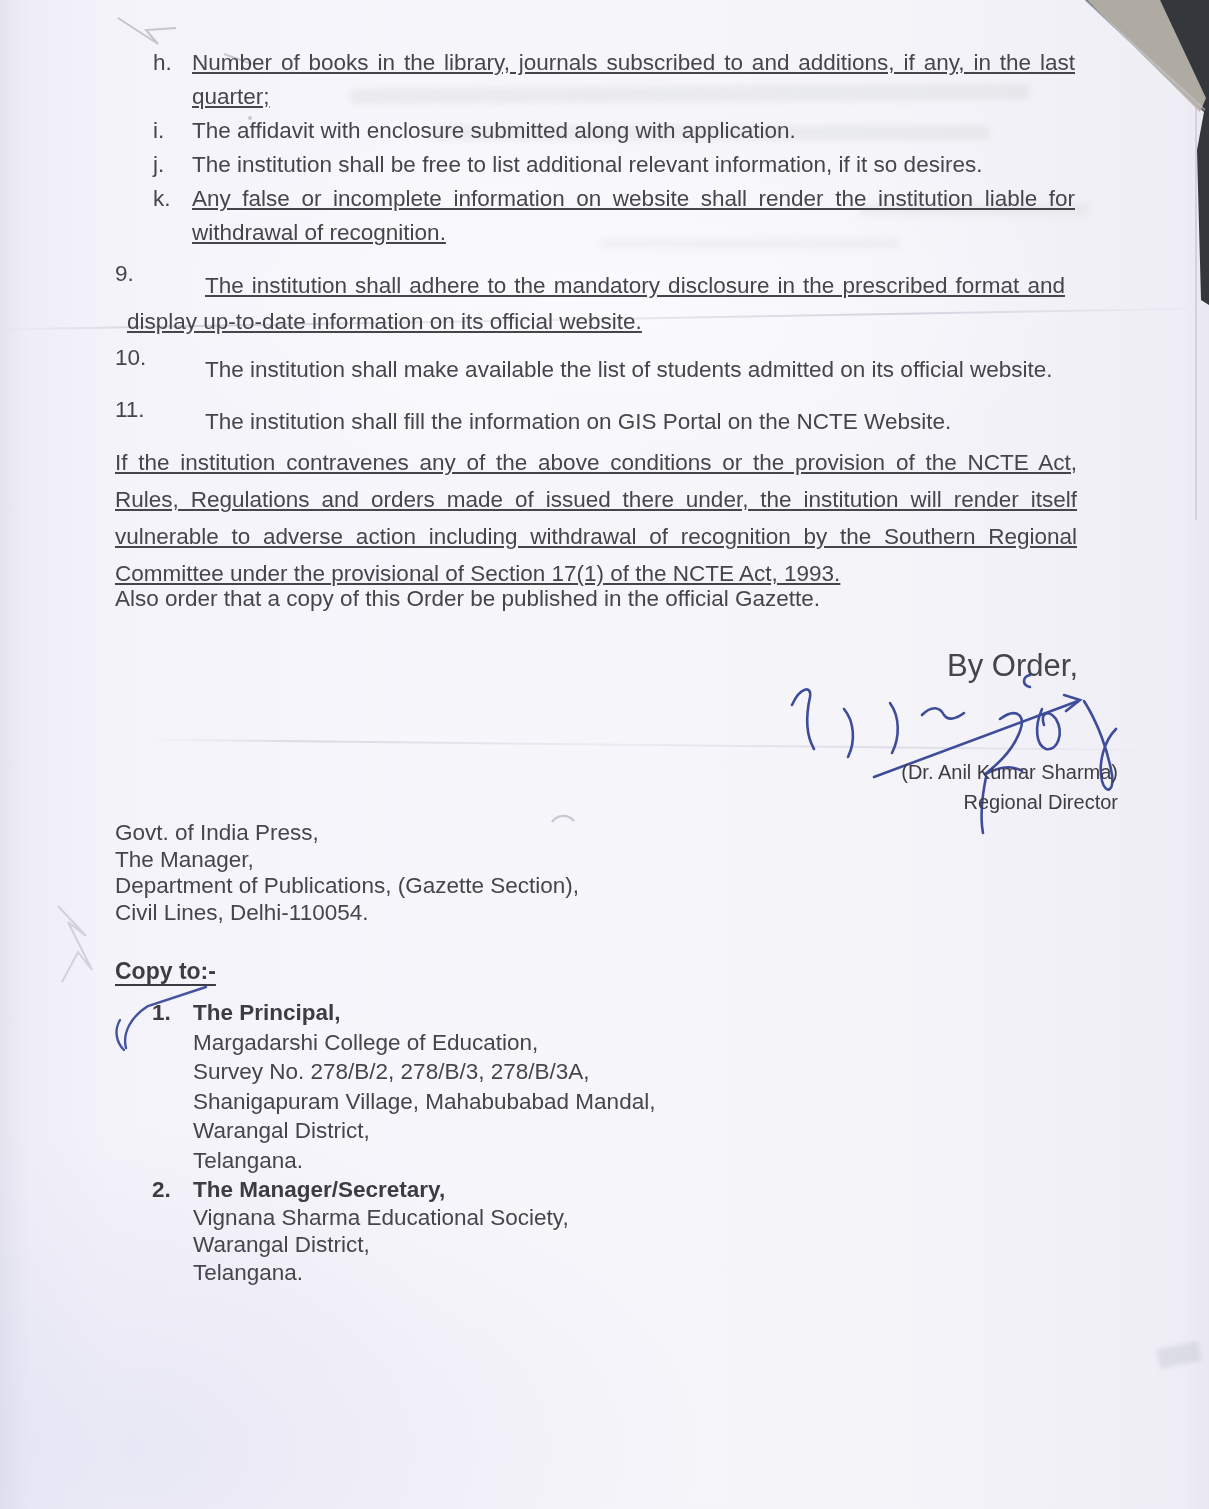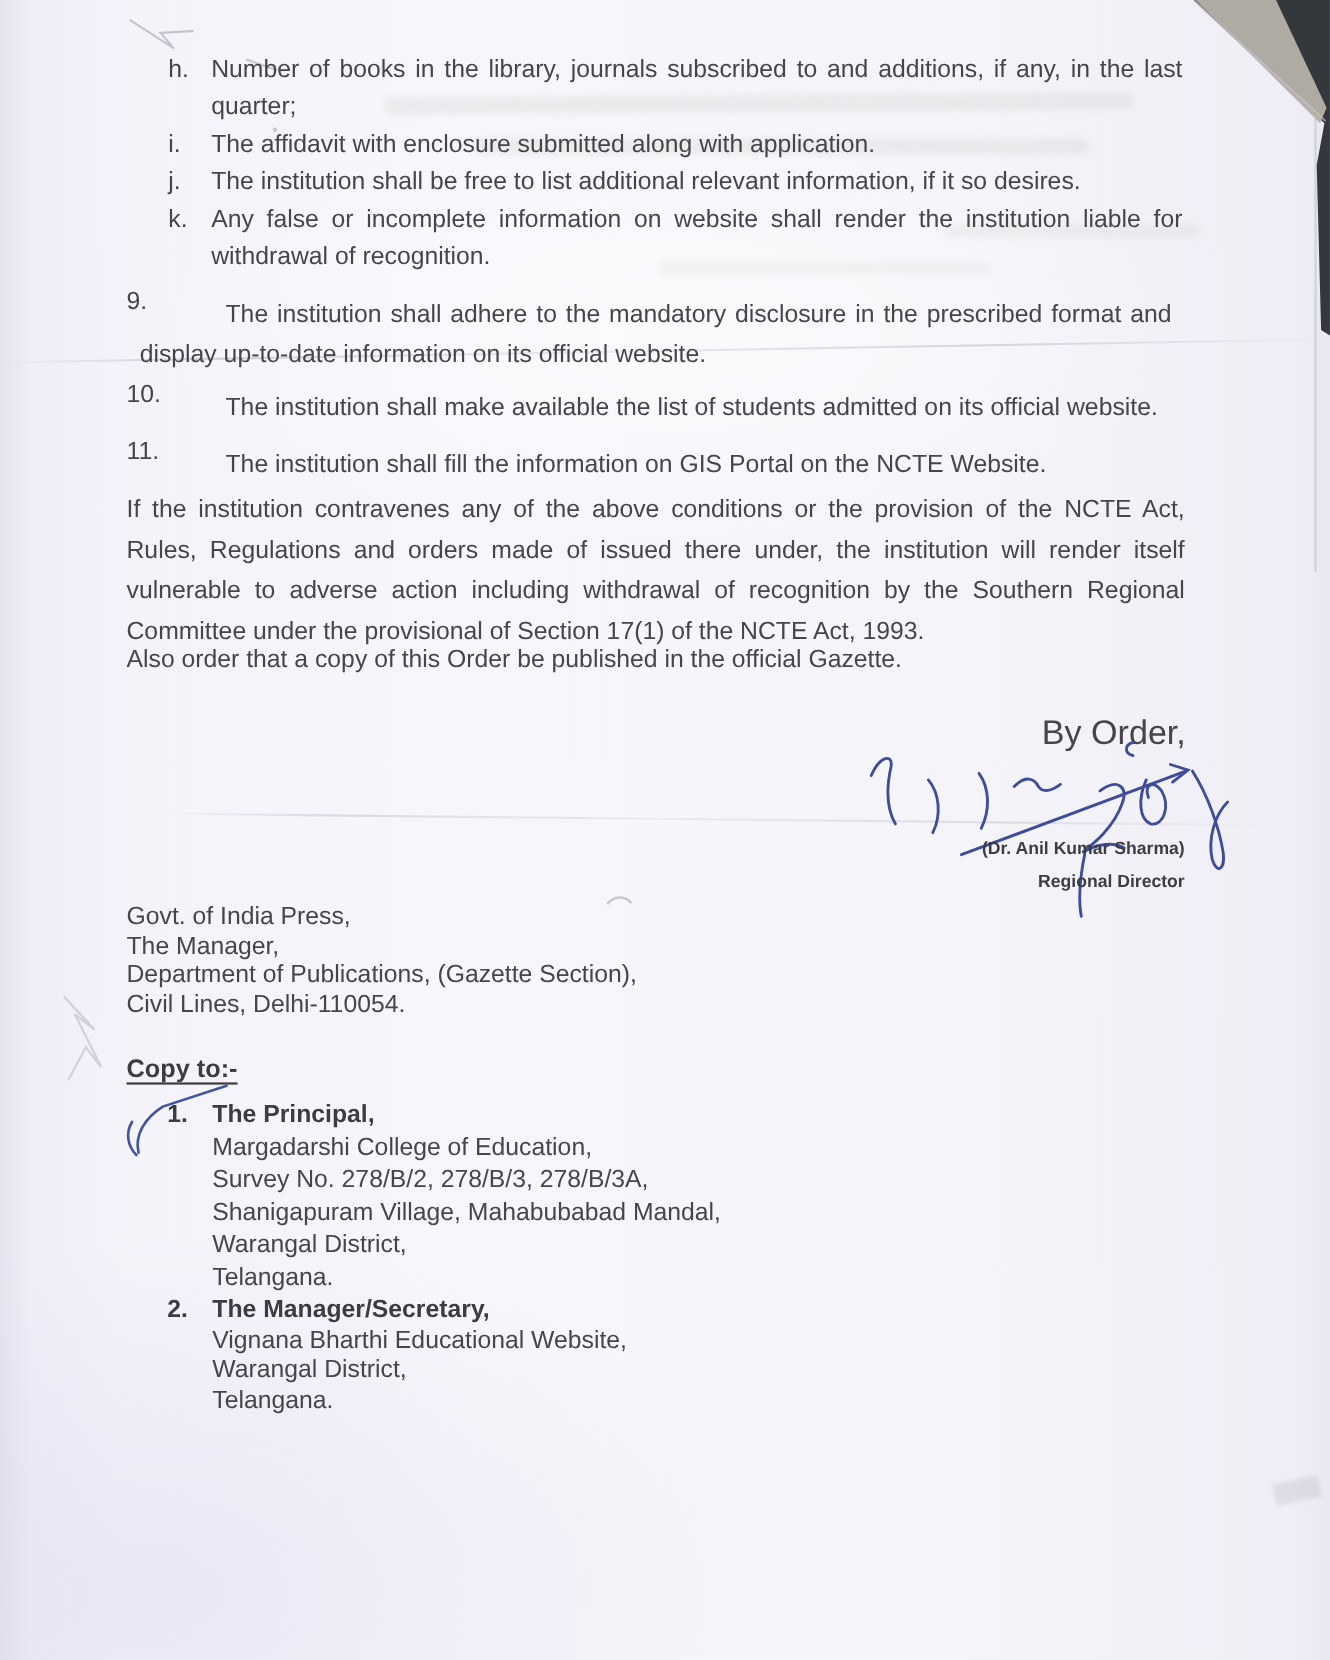--- a/index.html
+++ b/index.html
@@ -13,32 +13,32 @@
       linear-gradient(90deg, #e4e3ee 0px, #efeef8 28px, #f4f3fa 110px, #f7f6fb 420px, #f5f4f9 880px, #efeef6 1180px, #e9e8f1 1209px),
       #f5f4fa;
   }
   .abs { position:absolute; }
 
   
   .lettered { left:153px; top:46px; width:922px; }
   .li-row { display:flex; line-height:34px; font-size:22.5px; }
   .li-label { width:39px; flex:none; }
   .li-text { flex:1; }
-  .just { text-align:justify; text-align-last:left; }
+  .just { text-align:justify; text-align-last:left;text-decoration:underline; }
 
   
   .clause { left:115px; width:962px; font-size:22.5px; line-height:36px; }
   .clause .num { position:absolute; left:0; top:0; }
   .clause .txt { margin:12px; text-indent:78px; }
 
   .bodyp { left:115px; width:962px; font-size:22.5px; line-height:37px; margin:0; }
 
   .byorder { left:898px; top:648px; width:180px; text-align:right; font-size:31px; }
-  .signname { left:697px; top:757px; width:380px; text-align:right; font-weight:bold;
-              font-size:16px; line-height:30px; color:#3c3c42; }
+  .signname { left:738px; top:757px; width:380px; text-align:right; font-weight:normal;
+              font-size:20px; line-height:30px; color:#3c3c42; }
 
   .recipient { left:115px; top:820px; font-size:22.5px; line-height:26.5px; }
 
   .copyhead { left:115px; top:942px; font-size:23px; font-weight:bold; color:#3c3c42;
               text-decoration:underline; text-underline-offset:5px; text-decoration-thickness:2px;margin-top:16px; }
 
   .copyentry { display:flex; font-size:22.5px; }
   .ce-num { width:41px; flex:none; font-weight:bold; color:#3c3c42; }
   .ce-title { font-weight:bold; color:#3c3c42; }
   .entry1 { left:152px; top:998px; width:720px; line-height:29.5px; }
@@ -169,19 +169,19 @@
       <div>Shanigapuram Village, Mahabubabad Mandal,</div>
       <div>Warangal District,</div>
       <div>Telangana.</div>
     </span>
   </div>
 
   <div class="abs copyentry entry2">
     <span class="ce-num">2.</span>
     <span class="ce-body">
       <div class="ce-title">The Manager/Secretary,</div>
-      <div>Vignana Bharthi Educational Website,</div>
+      <div>Vignana Sharma Educational Society,</div>
       <div>Warangal District,</div>
       <div>Telangana.</div>
     </span>
   </div>
 
 </div>
 
 </body></html>

